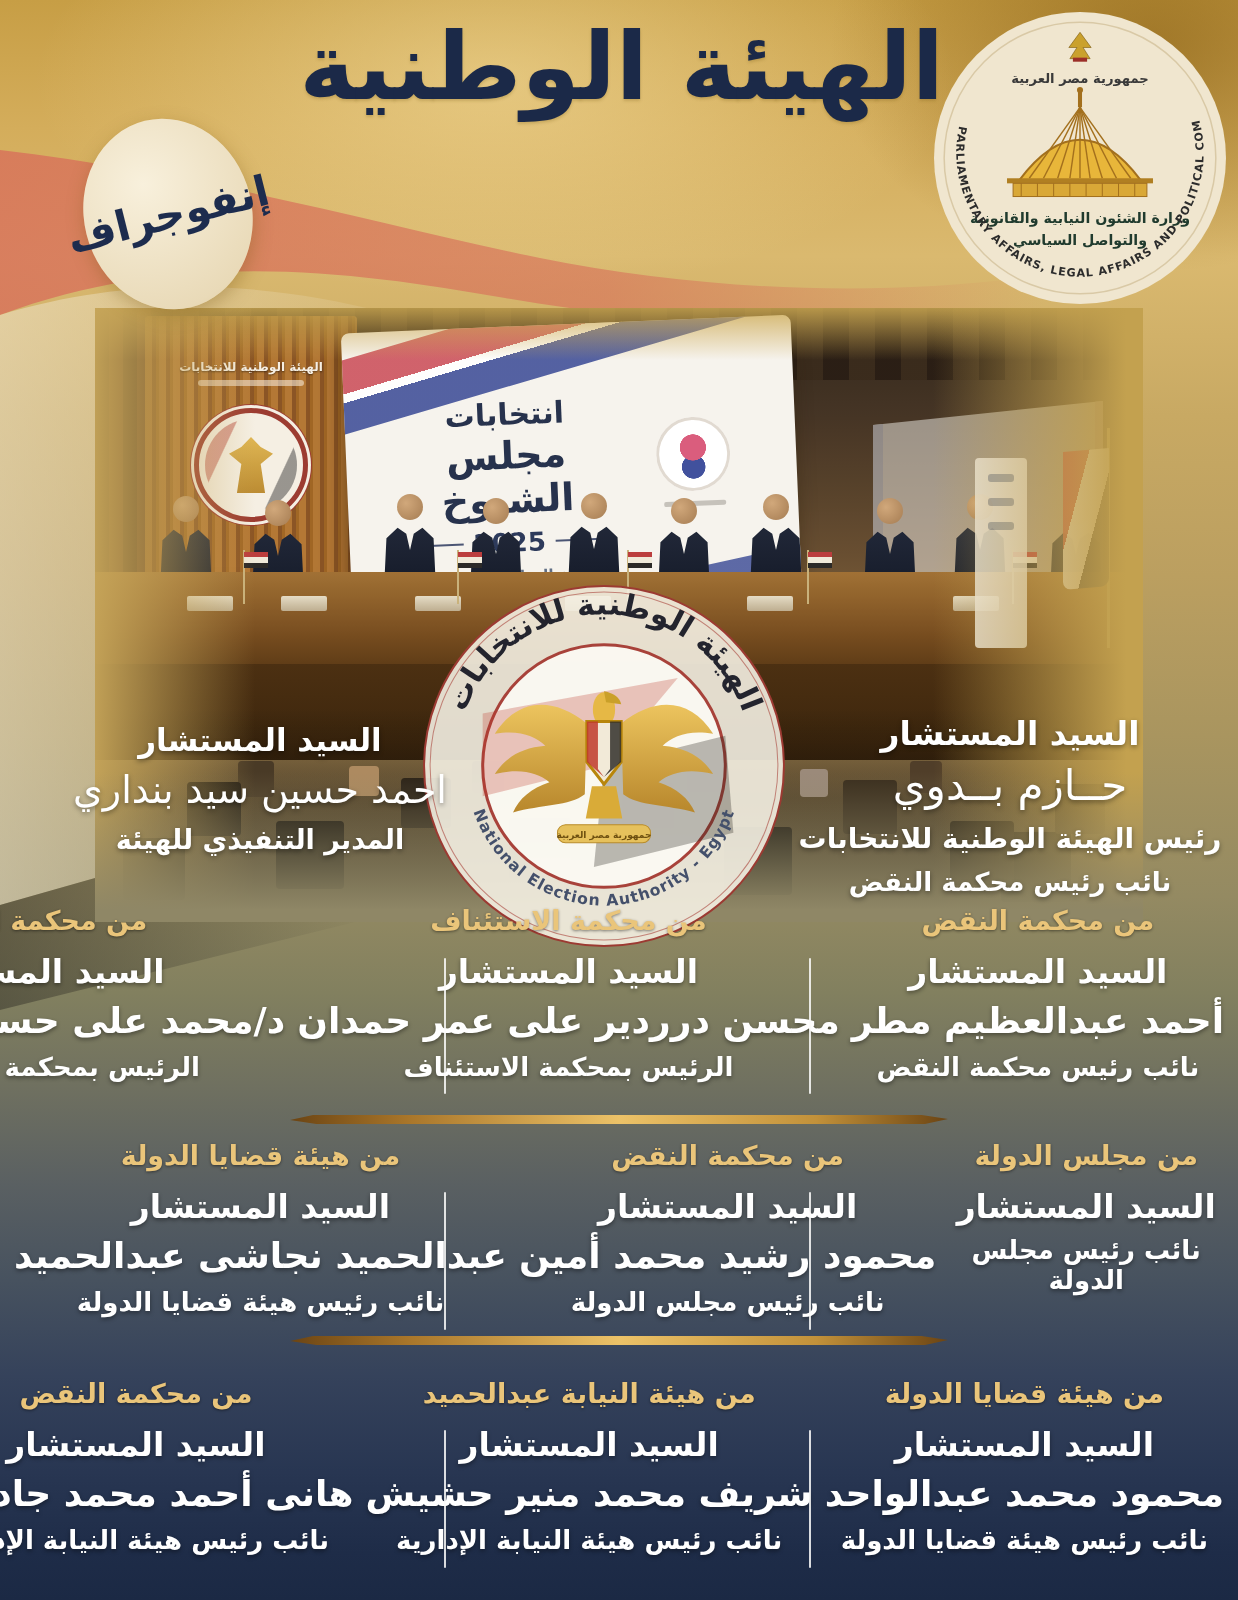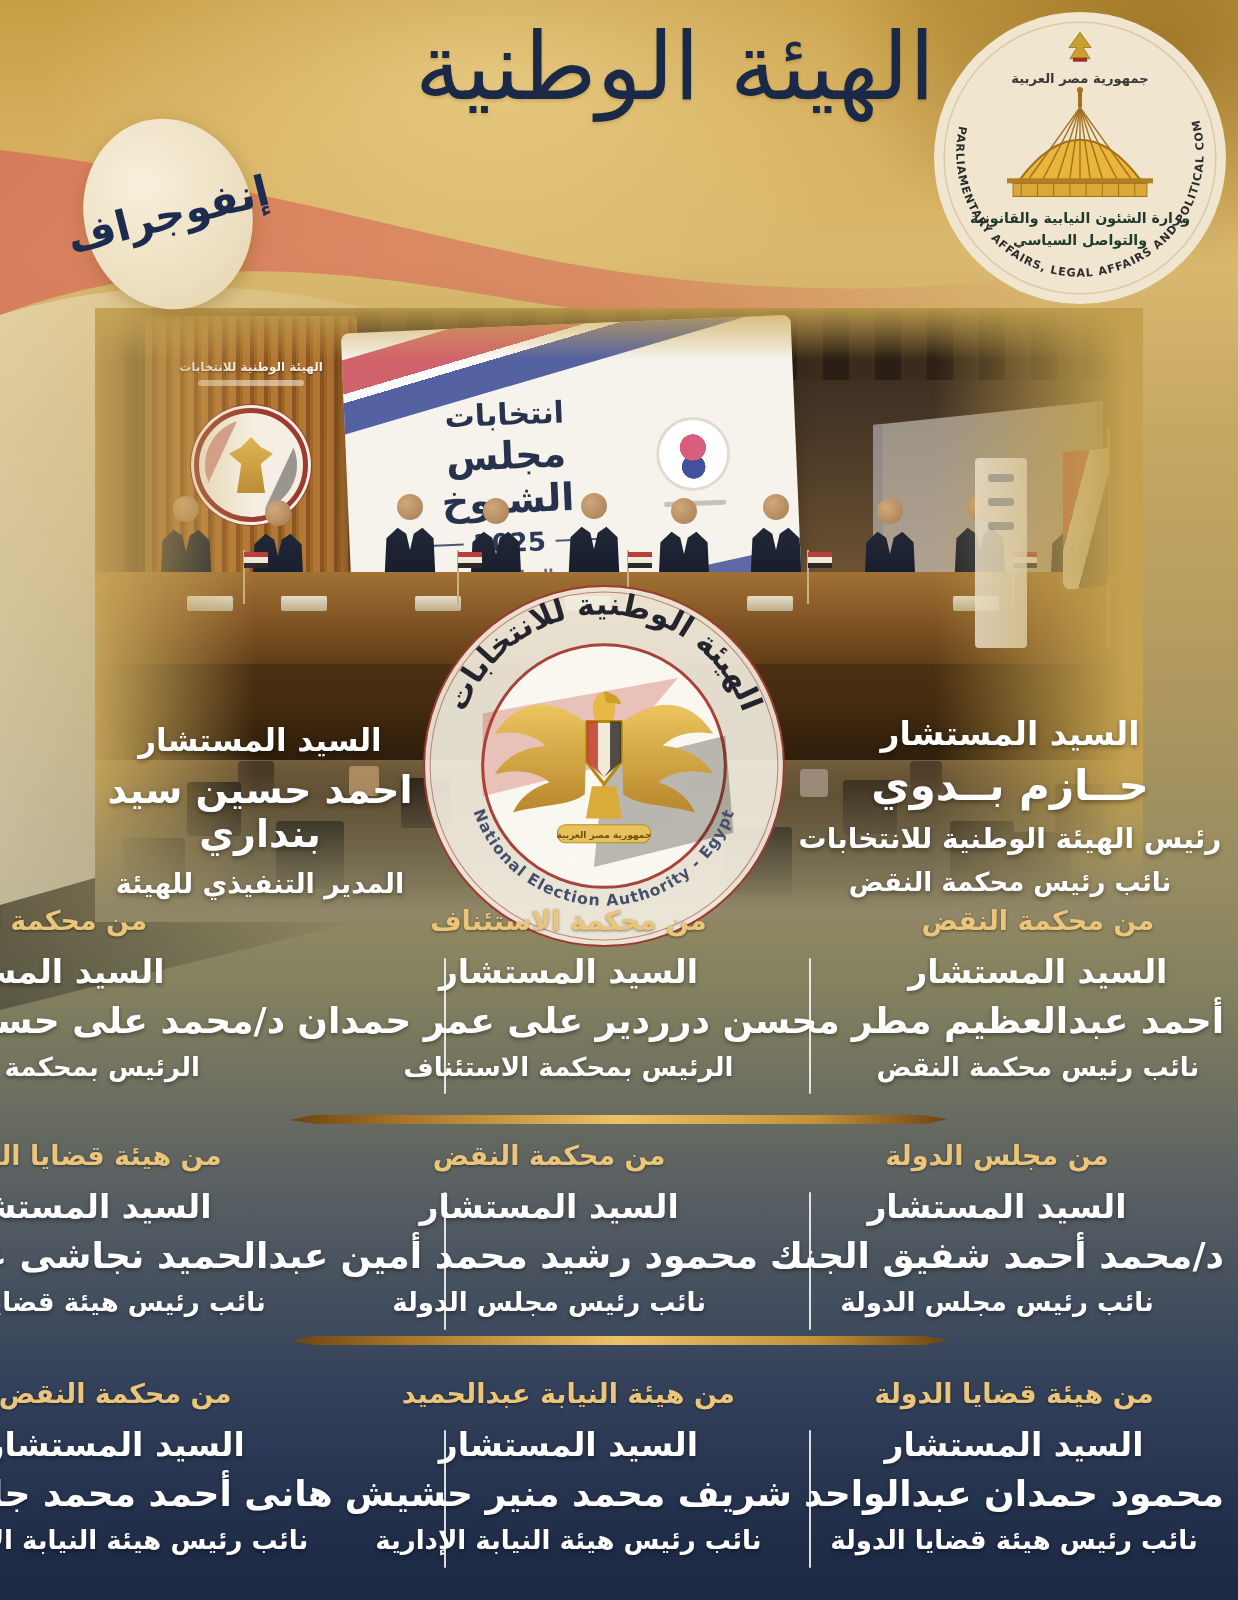--- a/index.html
+++ b/index.html
@@ -97,36 +97,36 @@
   .fade-r{right:0;top:0;width:210px;height:100%;background:linear-gradient(270deg,#c3a14f 8%,rgba(195,161,79,0));}
   .fade-t{left:0;top:0;width:100%;height:52px;background:linear-gradient(180deg,rgba(205,169,82,.85),rgba(205,169,82,0));}
   .fade-b{left:0;bottom:0;width:100%;height:150px;background:linear-gradient(180deg,rgba(143,135,102,0),#8f8766 92%);}
 
   
   #badge{position:absolute;left:84px;top:118px;width:168px;height:192px;border-radius:50%;
     background:radial-gradient(circle at 40% 32%,#f8f0dc,#e9dab8 78%,#dcc89d);
     transform:rotate(-14deg);display:flex;align-items:center;justify-content:center;
     box-shadow:0 6px 18px rgba(120,85,20,.35);}
   #badge .txt{font-size:42px;font-weight:bold;color:#1d2c4e;direction:rtl;}
-  #title{position:absolute;top:14px;right:303px;text-align:right;direction:rtl;color:#1b2948;
-    font-weight:normal;line-height:1.12;text-shadow:0 2px 3px rgba(120,90,20,.25);}
+  #title{position:absolute;top:14px;right:294px;text-align:right;direction:rtl;color:#1b2948;
+    font-weight:bold;line-height:1.12;text-shadow:0 2px 3px rgba(120,90,20,.25);}
   #title .t1{font-size:94px;}
   #title .t2{font-size:94px;}
 
   
   #ministry{position:absolute;left:932px;top:10px;}
   #seal{position:absolute;left:420px;top:582px;}
 
   
   .officer{position:absolute;text-align:center;direction:rtl;color:#fff;
     text-shadow:0 2px 5px rgba(0,0,0,.4);}
   #exec{left:55px;top:722px;width:410px;}
   #chair{left:790px;top:714px;width:440px;}
   .o-salute{font-size:31px;font-weight:bold;margin-bottom:10px;}
-  .o-name{font-size:38px;font-weight:bold;margin-bottom:12px;}
+  .o-name{font-size:38px;font-weight:normal;margin-bottom:12px;}
   .o-role{font-size:27px;font-weight:bold;}
   #chair .o-salute{font-size:33px;margin-bottom:8px;}
   #chair .o-name{font-size:42px;}
   #chair .o-role{font-size:28px;margin-bottom:12px;}
   #chair .o-role2{font-size:26px;font-weight:bold;}
 
   
   .grid-row{position:absolute;left:8px;width:1222px;display:grid;grid-template-columns:1fr 1fr 1fr;direction:rtl;}
   #row1{top:905px;} #row2{top:1140px;} #row3{top:1378px;}
   .card{text-align:center;direction:rtl;padding:0 6px;}
@@ -360,21 +360,20 @@
       <div class="role">الرئيس بمحكمة الاستئناف</div>
     </div>
   </div>
 
   <div id="div1" class="gold-divider"></div>
 
   <div id="row2" class="grid-row">
     <div class="card">
       <div class="from">من مجلس الدولة</div>
       <div class="salute">السيد المستشار</div>
-      <div class="mname">د/محمد أحمد شفيق الجنك</div>
       <div class="role">نائب رئيس مجلس الدولة</div>
     </div>
     <div class="card">
       <div class="from">من محكمة النقض</div>
       <div class="salute">السيد المستشار</div>
       <div class="mname">محمود رشيد محمد أمين</div>
       <div class="role">نائب رئيس مجلس الدولة</div>
     </div>
     <div class="card">
       <div class="from">من هيئة قضايا الدولة</div>
@@ -383,21 +382,21 @@
       <div class="role">نائب رئيس هيئة قضايا الدولة</div>
     </div>
   </div>
 
   <div id="div2" class="gold-divider"></div>
 
   <div id="row3" class="grid-row">
     <div class="card">
       <div class="from">من هيئة قضايا الدولة</div>
       <div class="salute">السيد المستشار</div>
-      <div class="mname">محمود حمدان عبدالواحد</div>
+      <div class="mname">محمود محمد عبدالواحد</div>
       <div class="role">نائب رئيس هيئة قضايا الدولة</div>
     </div>
     <div class="card">
       <div class="from">من هيئة النيابة عبدالحميد</div>
       <div class="salute">السيد المستشار</div>
       <div class="mname">شريف محمد منير حشيش</div>
       <div class="role">نائب رئيس هيئة النيابة الإدارية</div>
     </div>
     <div class="card">
       <div class="from">من محكمة النقض</div>

